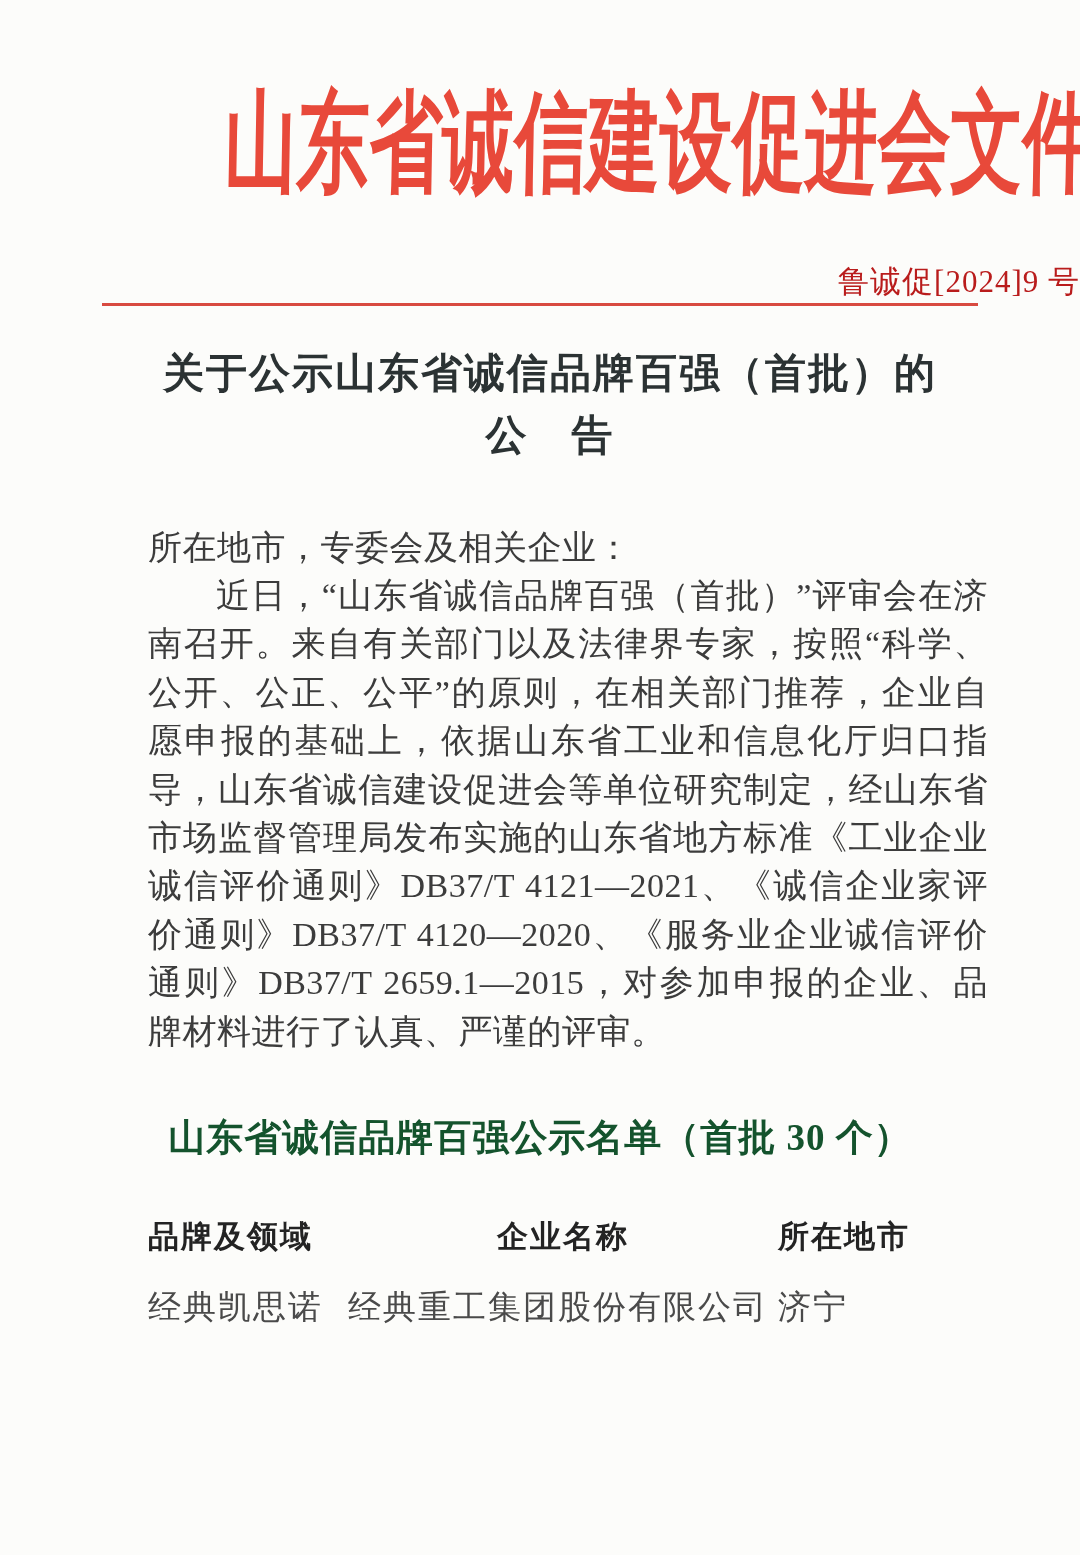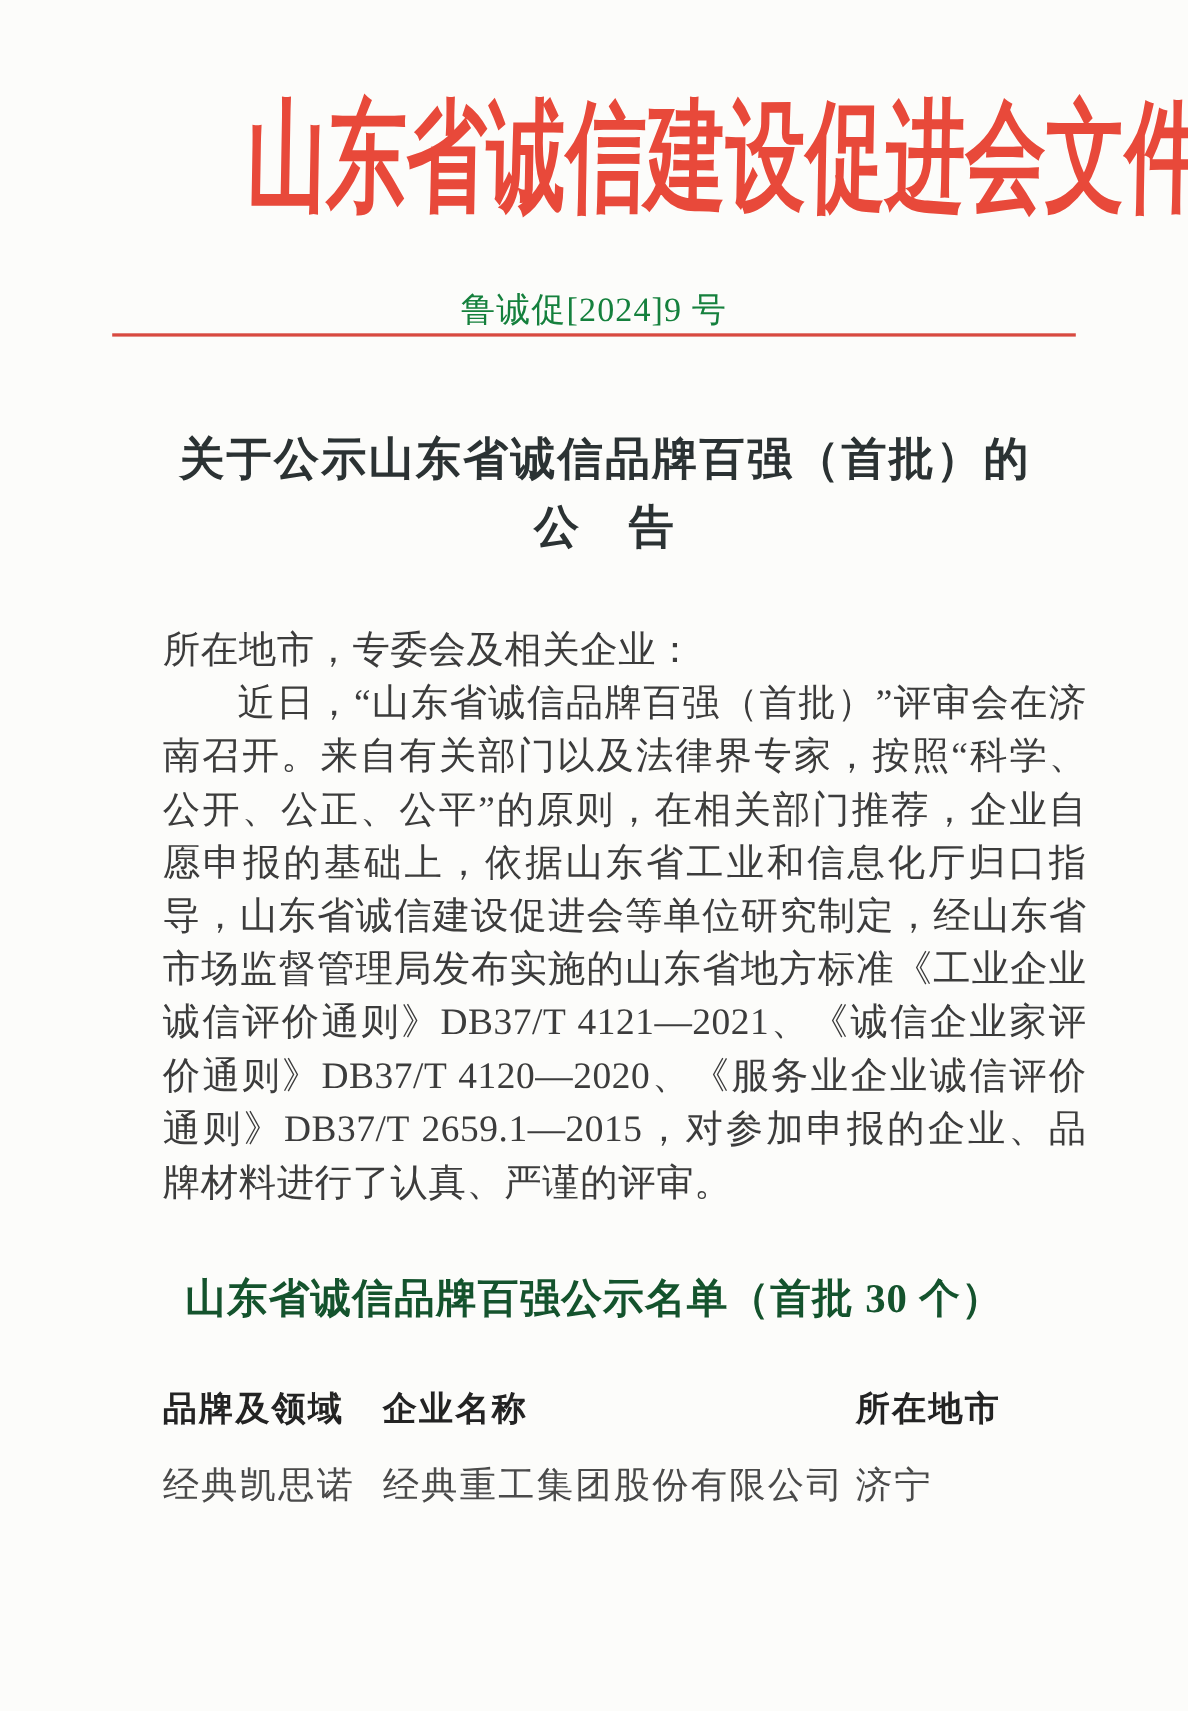--- a/index.html
+++ b/index.html
@@ -36,38 +36,38 @@
     font-weight: 900;
     color: var(--header-red, #e8493a);
     transform: scaleX(0.66) skewX(-1.5deg);
     transform-origin: center;
     letter-spacing: 0;
   }
 
   
   .doc-number {
     margin-top: 56px;
-    text-align: center;
+    text-align: right;
     font-size: 31px;
     line-height: 38px;
-    color: #15803d;
+    color: #b91c1c;
     letter-spacing: 1px;
   }
 
   
   .red-line {
     width: 876px;
     height: 3px;
     margin: 2px auto 0;
     background: var(--divider-red, #d84a40);
   }
 
   
   .doc-title {
-    margin-top: 80px;
+    margin-top: 36px;
     text-align: center;
     font-size: 41px;
     line-height: 62px;
     font-weight: 700;
     color: var(--title-ink, #2b3233);
     letter-spacing: 2px;
     padding-left: 20px;
   }
 
   
@@ -101,32 +101,33 @@
     display: grid;
     grid-template-columns: 200px 1fr 210px;
     align-items: baseline;
   }
   .t-head {
     font-size: 31px;
     line-height: 42px;
     font-weight: 700;
     color: #232323;
     letter-spacing: 2px;
+    gap: 13px;
   }
   .t-row {
     margin-top: 26px;
     font-size: 33px;
     line-height: 46px;
     color: #4a4a4a;
     letter-spacing: 2px;
   }
   .cell-brand   { text-align: left; }
   .cell-company { text-align: left; }
   .cell-city    { }
-  .t-head .cell-company { }
+  .t-head .cell-company { text-align: center; }
   .t-row  .cell-city    { padding-right: 30px; }
 </style>
 </head>
 <body>
 
 <div class="page">
 
   <div class="org-title-wrap">
     <span class="org-title">山东省诚信建设促进会文件</span>
   </div>

